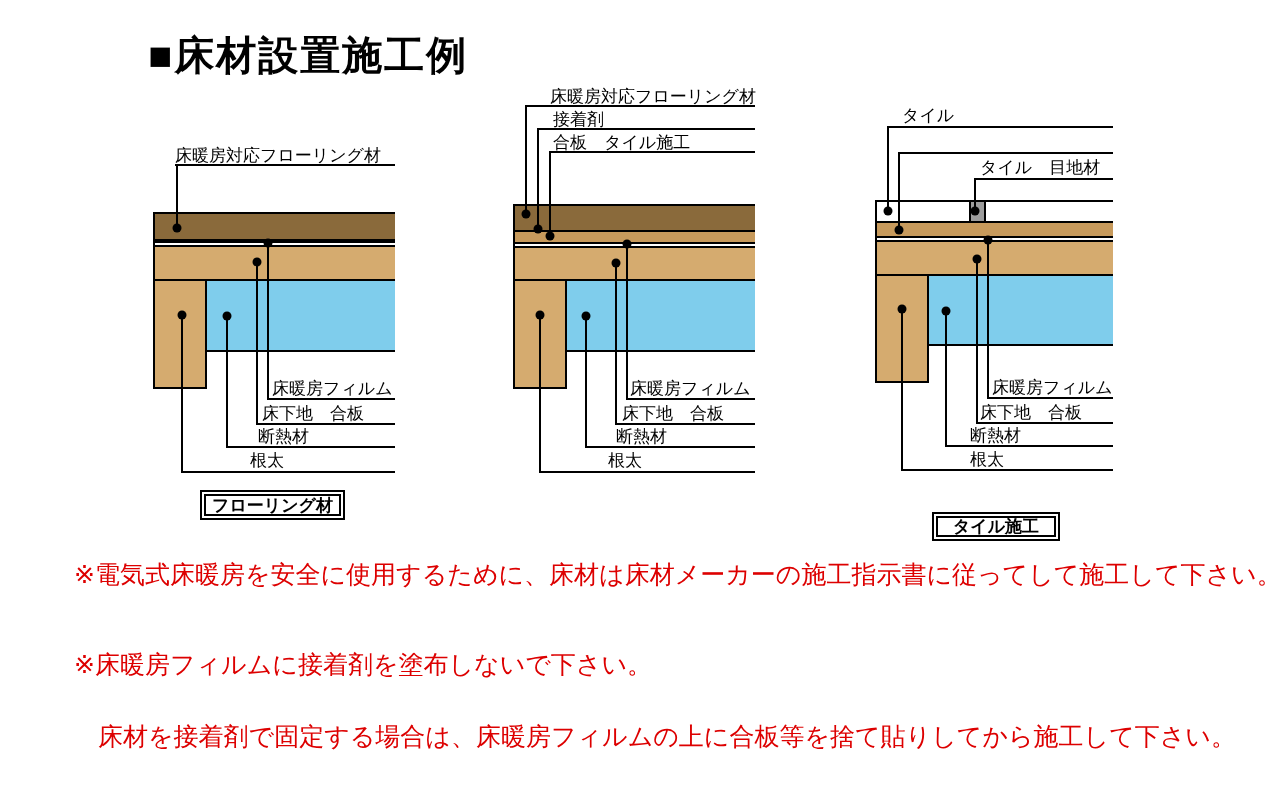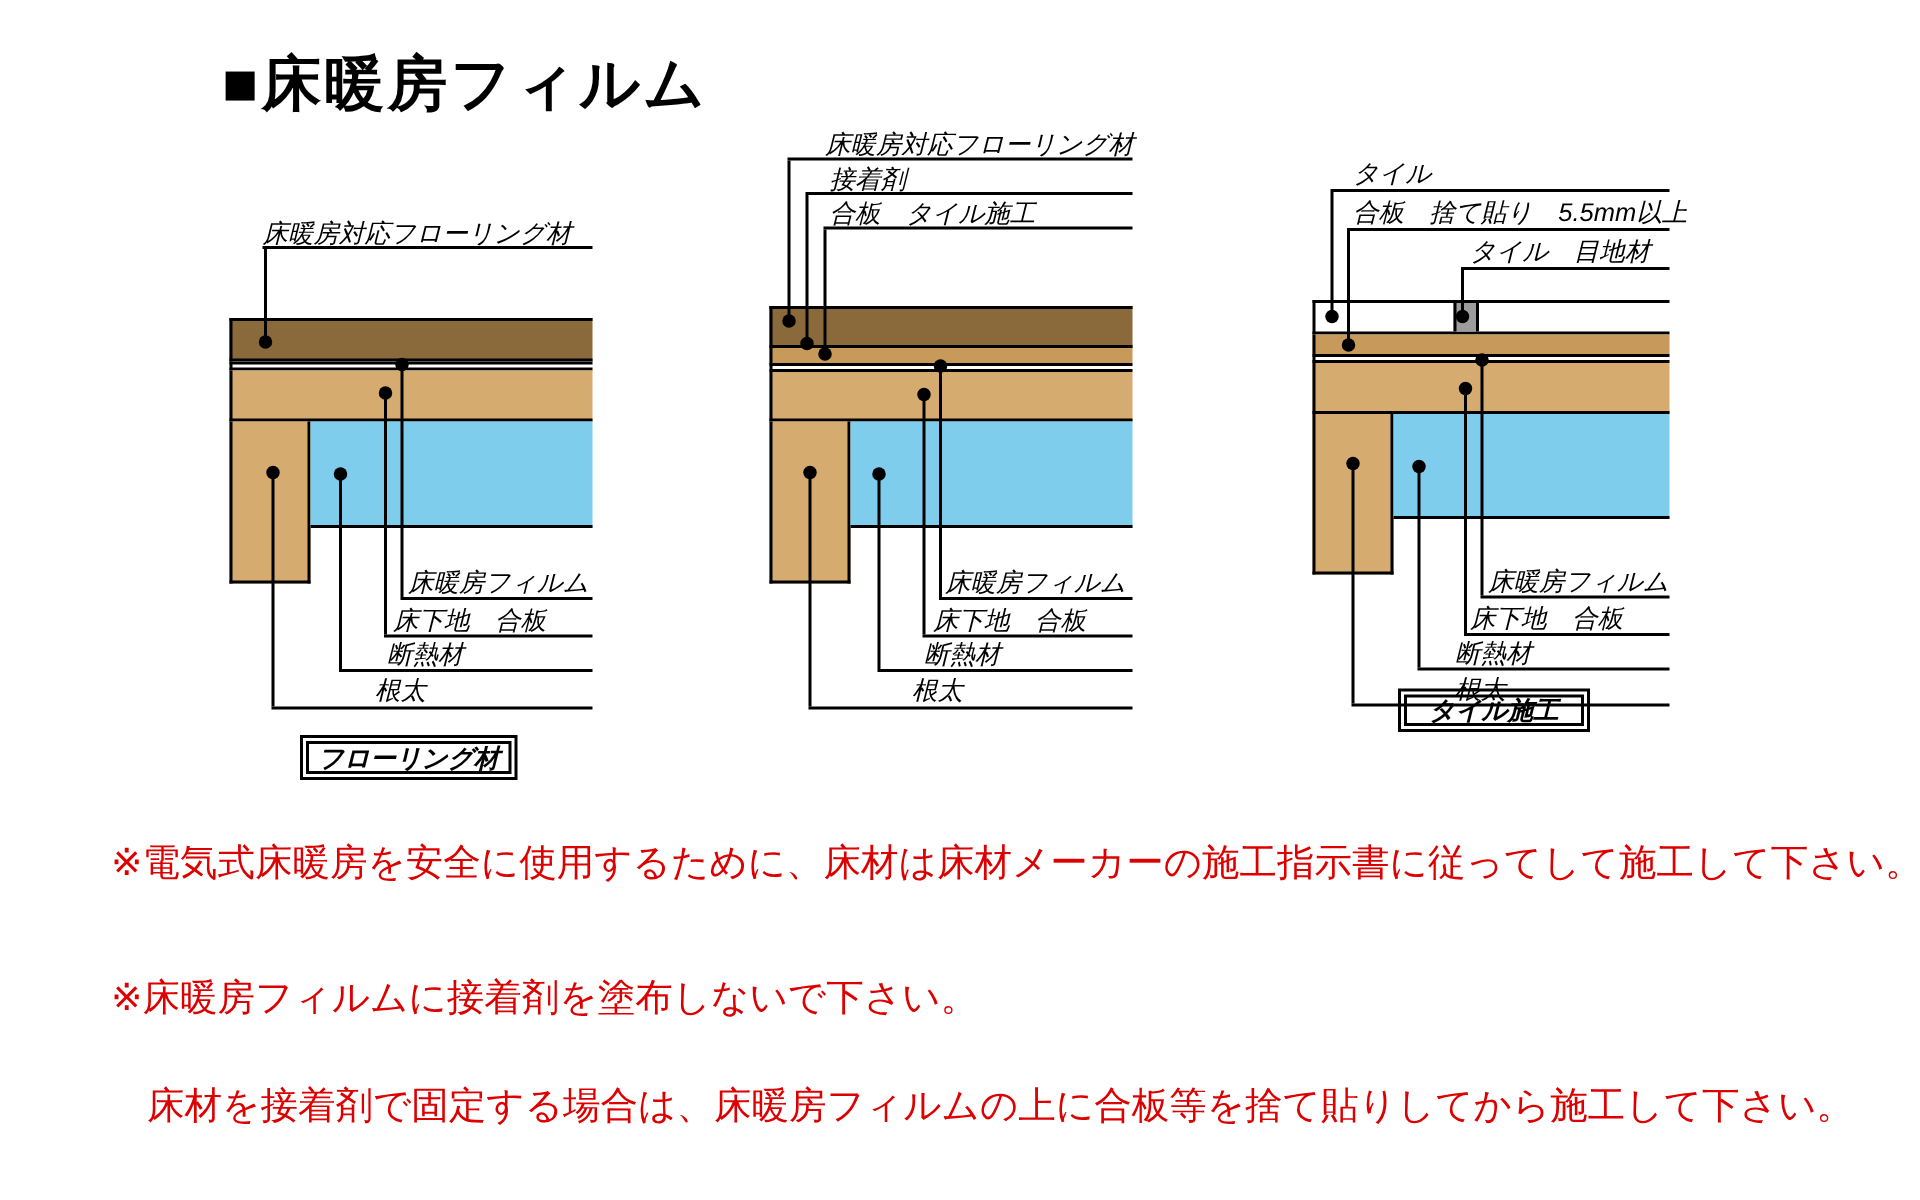--- a/index.html
+++ b/index.html
@@ -1,21 +1,21 @@
 <!DOCTYPE html>
 <html style="--flooring: #8a6a3b; --wood-tan: #d5ab6f; --plywood-band: #c79a5c; --insulation-blue: #7fcdec; --grout-gray: #9c9c9c; --note-red: #dd0000;"><head>
 <meta charset="utf-8">
 <style>
   html,body{margin:0;padding:0;}
   body{
     width:1280px;height:800px;position:relative;overflow:hidden;
     background:#ffffff;color:#000;
     font-family:"Liberation Sans","DejaVu Sans",sans-serif;
   }
-  .grp{position:absolute;inset:0;font-style:italic;}
+  .grp{position:absolute;inset:0;}
   .title{position:absolute;left:148px;top:28px;font-size:40px;font-weight:bold;letter-spacing:2px;white-space:nowrap;}
   .layer{position:absolute;box-sizing:border-box;}
   .bt{border-top:2px solid #000;}
   .bb{border-bottom:2px solid #000;}
   .bl{border-left:2px solid #000;}
   .br{border-right:2px solid #000;}
   .c-floor{background:var(--flooring,#8a6a3b);}
   .c-tan{background:var(--wood-tan,#d5ab6f);}
   .c-ply{background:var(--plywood-band,#c79a5c);}
   .c-blue{background:var(--insulation-blue,#7fcdec);}
@@ -26,21 +26,21 @@
   .dot{position:absolute;width:9px;height:9px;border-radius:50%;background:#000;transform:translate(-50%,-50%);}
   .lbl{position:absolute;font-size:17px;line-height:1.1;white-space:nowrap;}
   .cap{position:absolute;box-sizing:border-box;border:2px solid #000;padding:2px;display:flex;}
   .cap-in{flex:1;border:2px solid #000;display:flex;align-items:center;justify-content:center;
           font-weight:bold;font-size:17px;white-space:nowrap;padding:0 6px;}
   .note{position:absolute;font-size:25px;color:var(--note-red,#dd0000);white-space:nowrap;margin-left:28px;}
 </style>
 </head>
 <body>
 
-<div class="title">■床暖房フィルム</div>
+<div class="title">■床材設置施工例</div>
 
 <div class="grp">
 
   <div class="layer c-floor bt bb bl" style="left:153px;top:212px;width:242px;height:29px"></div>
   <div class="layer c-white bt bb bl" style="left:153px;top:241px;width:242px;height:6px"></div>
   <div class="layer c-tan bl bb" style="left:153px;top:247px;width:242px;height:34px"></div>
   <div class="layer c-tan bl br bb" style="left:153px;top:281px;width:54px;height:108px"></div>
   <div class="layer c-blue bb" style="left:207px;top:281px;width:188px;height:71px"></div>
 
   <div class="hl" style="left:175px;top:164px;width:220px"></div>
@@ -130,21 +130,20 @@
   <div class="layer c-blue bb" style="left:929px;top:276px;width:184px;height:70px"></div>
 
   <div class="hl" style="left:887px;top:126px;width:226px"></div>
   <div class="vl" style="left:887px;top:128px;height:83px"></div>
   <div class="dot" style="left:888px;top:211px"></div>
   <div class="lbl" style="left:902px;top:107px">タイル</div>
 
   <div class="hl" style="left:898px;top:152px;width:215px"></div>
   <div class="vl" style="left:898px;top:154px;height:76px"></div>
   <div class="dot" style="left:899px;top:230px"></div>
-  <div class="lbl" style="left:902px;top:133px">合板　捨て貼り　5.5mm以上</div>
 
   <div class="hl" style="left:974px;top:178px;width:139px"></div>
   <div class="vl" style="left:974px;top:180px;height:31px"></div>
   <div class="dot" style="left:975px;top:211px"></div>
   <div class="lbl" style="left:980px;top:159px">タイル　目地材</div>
 
   <div class="vl" style="left:987px;top:240px;height:157px"></div>
   <div class="dot" style="left:988px;top:240px"></div>
   <div class="hl" style="left:987px;top:397px;width:126px"></div>
   <div class="lbl" style="left:992px;top:379px">床暖房フィルム</div>
@@ -157,20 +156,20 @@
   <div class="vl" style="left:945px;top:311px;height:134px"></div>
   <div class="dot" style="left:946px;top:311px"></div>
   <div class="hl" style="left:945px;top:445px;width:168px"></div>
   <div class="lbl" style="left:970px;top:427px">断熱材</div>
 
   <div class="vl" style="left:901px;top:309px;height:160px"></div>
   <div class="dot" style="left:902px;top:309px"></div>
   <div class="hl" style="left:901px;top:469px;width:212px"></div>
   <div class="lbl" style="left:970px;top:451px">根太</div>
 
-  <div class="cap" style="left:932px;top:459px;width:128px;height:29px">
+  <div class="cap" style="left:932px;top:512px;width:128px;height:29px">
     <div class="cap-in">タイル施工</div>
   </div>
 </div>
 
 <div class="note" style="left:46px;top:558px">※電気式床暖房を安全に使用するために、床材は床材メーカーの施工指示書に従ってして施工して下さい。</div>
 <div class="note" style="left:46px;top:648px">※床暖房フィルムに接着剤を塗布しないで下さい。</div>
 <div class="note" style="left:70px;top:720px">床材を接着剤で固定する場合は、床暖房フィルムの上に合板等を捨て貼りしてから施工して下さい。</div>
 
 </body></html>

